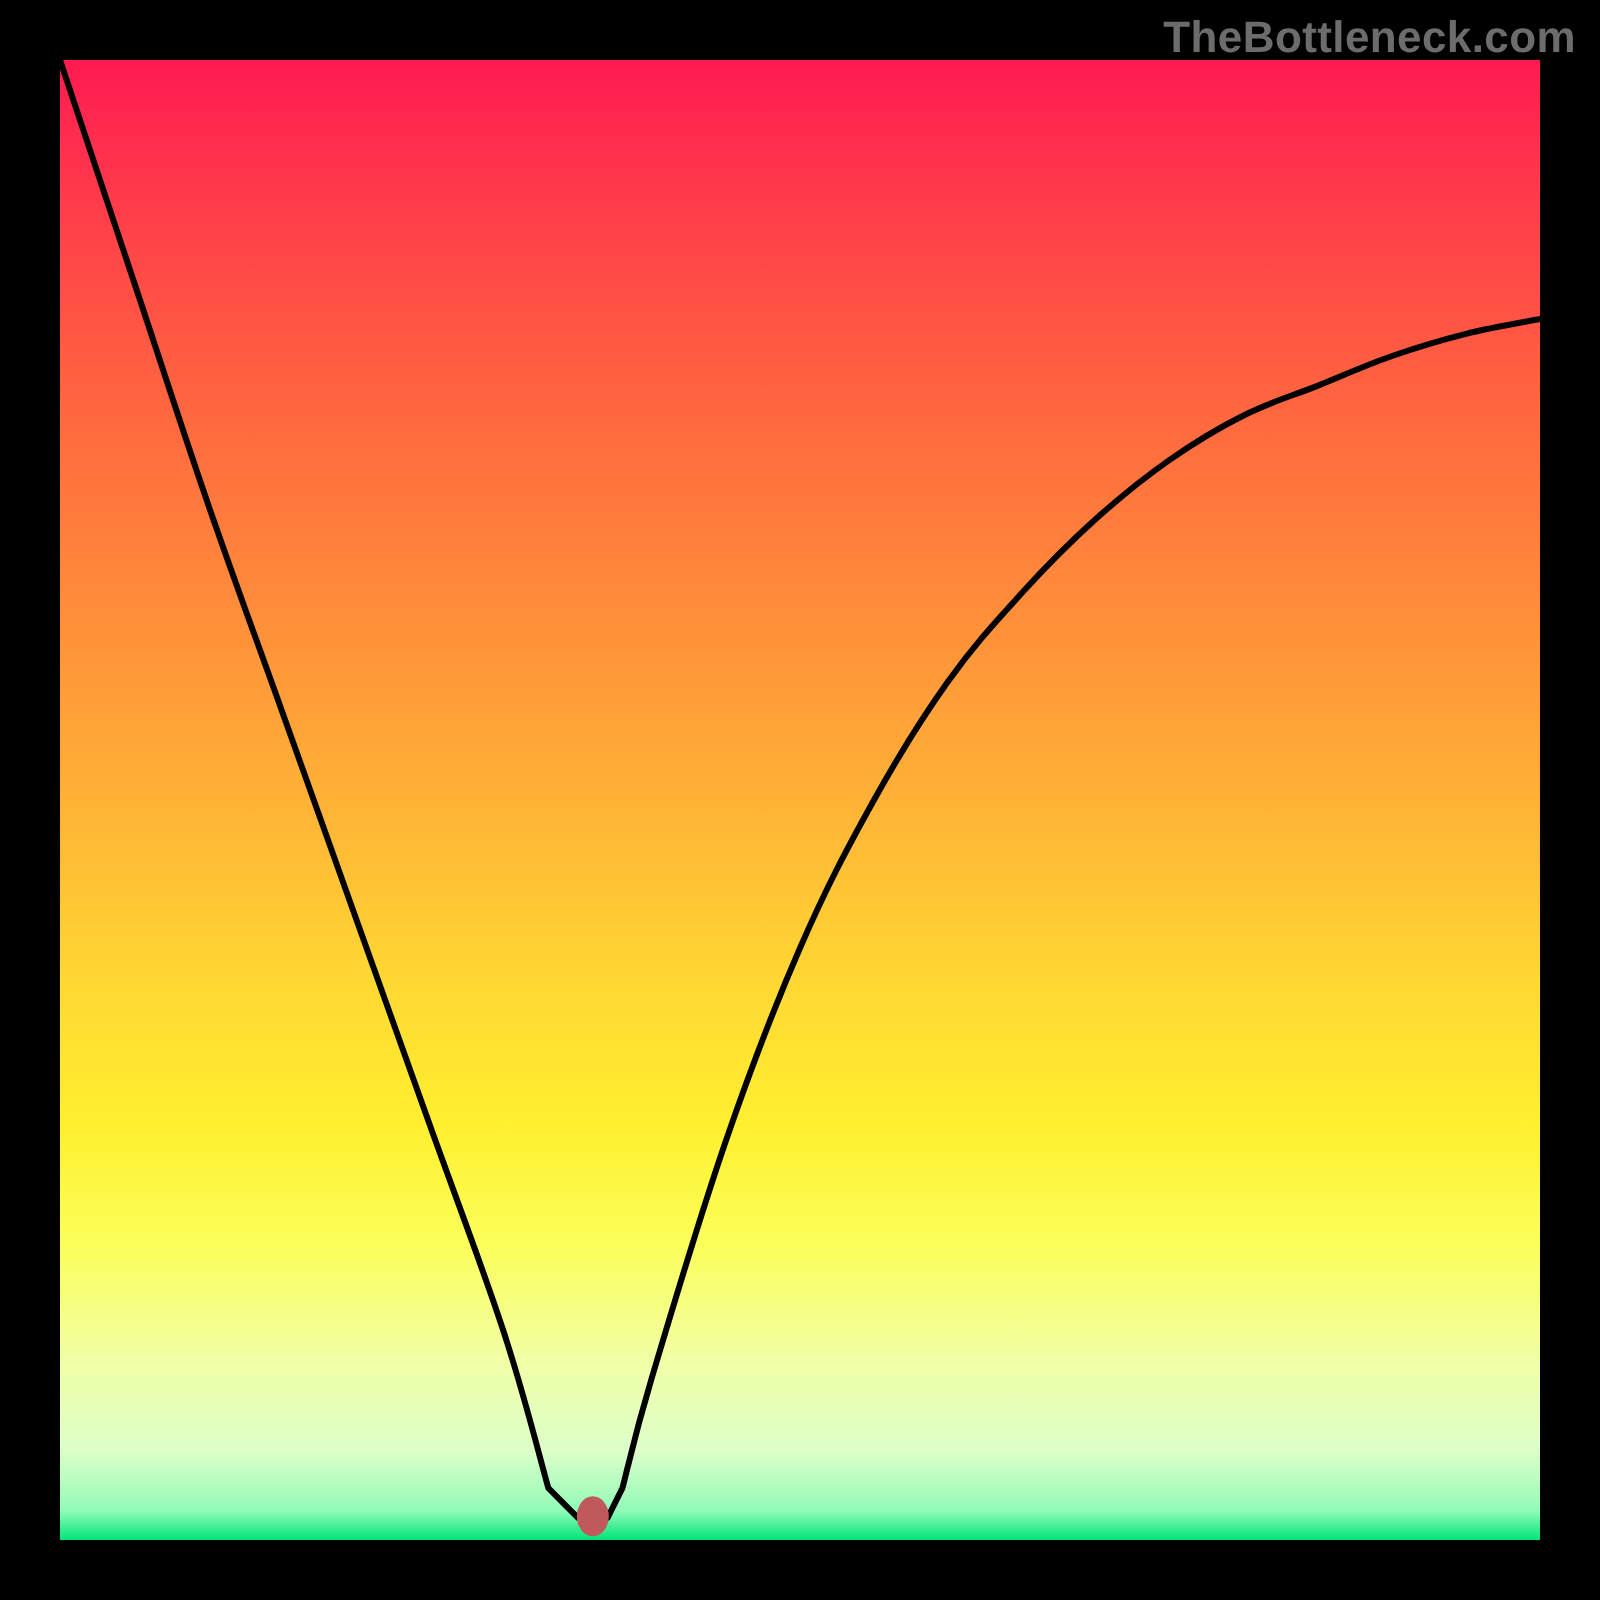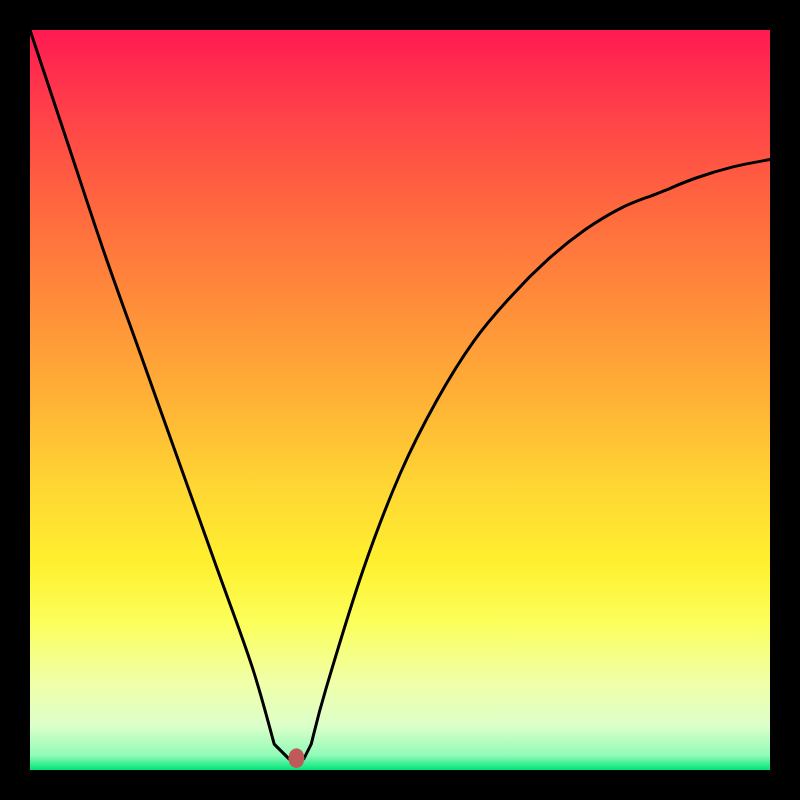--- a/index.html
+++ b/index.html
@@ -52,20 +52,21 @@
     font-weight: 600;
     color: #6c6c6c;
     letter-spacing: 0.2px;
   }
 </style>
 </head>
 <body>
 
 <div class="stage">
 
+  <div class="watermark">TheBottleneck.com</div>
 
   <div class="plot-area">
     <svg class="curve" width="740" height="740" viewBox="0 0 740 740">
       <g id="curve-group">
           <path d="M 0.00 0.00 C 6.66 19.98, 23.68 71.04, 37.00 111.00 C 50.32 150.96, 60.68 183.37, 74.00 222.00 C 87.32 260.63, 97.68 288.30, 111.00 325.60 C 124.32 362.90, 134.68 391.90, 148.00 429.20 C 161.32 466.50, 171.68 495.50, 185.00 532.80 C 198.32 570.10, 211.34 603.77, 222.00 636.40 C 232.66 669.03, 240.20 700.11, 244.20 714.10 L 244.20 714.10 L 259.00 728.90 L 273.80 728.90 L 281.20 714.10 C 283.86 704.11, 286.68 689.90, 296.00 658.60 C 305.32 627.30, 319.68 578.83, 333.00 540.20 C 346.32 501.57, 356.68 474.64, 370.00 444.00 C 383.32 413.36, 393.68 393.98, 407.00 370.00 C 420.32 346.02, 430.68 329.45, 444.00 310.80 C 457.32 292.15, 467.68 281.05, 481.00 266.40 C 494.32 251.75, 504.68 241.39, 518.00 229.40 C 531.32 217.41, 541.68 209.12, 555.00 199.80 C 568.32 190.48, 578.68 184.26, 592.00 177.60 C 605.32 170.94, 615.68 168.13, 629.00 162.80 C 642.32 157.47, 652.68 152.66, 666.00 148.00 C 679.32 143.34, 689.68 140.23, 703.00 136.90 C 716.32 133.57, 733.34 130.83, 740.00 129.50" fill="none" stroke="#000000" stroke-width="3" stroke-linejoin="round" stroke-linecap="round"></path>
         </g>
       <g id="marker-group">
           <ellipse cx="266.40" cy="728.16" rx="8" ry="10" fill="#c05a5a"></ellipse>
         </g>
     </svg>

